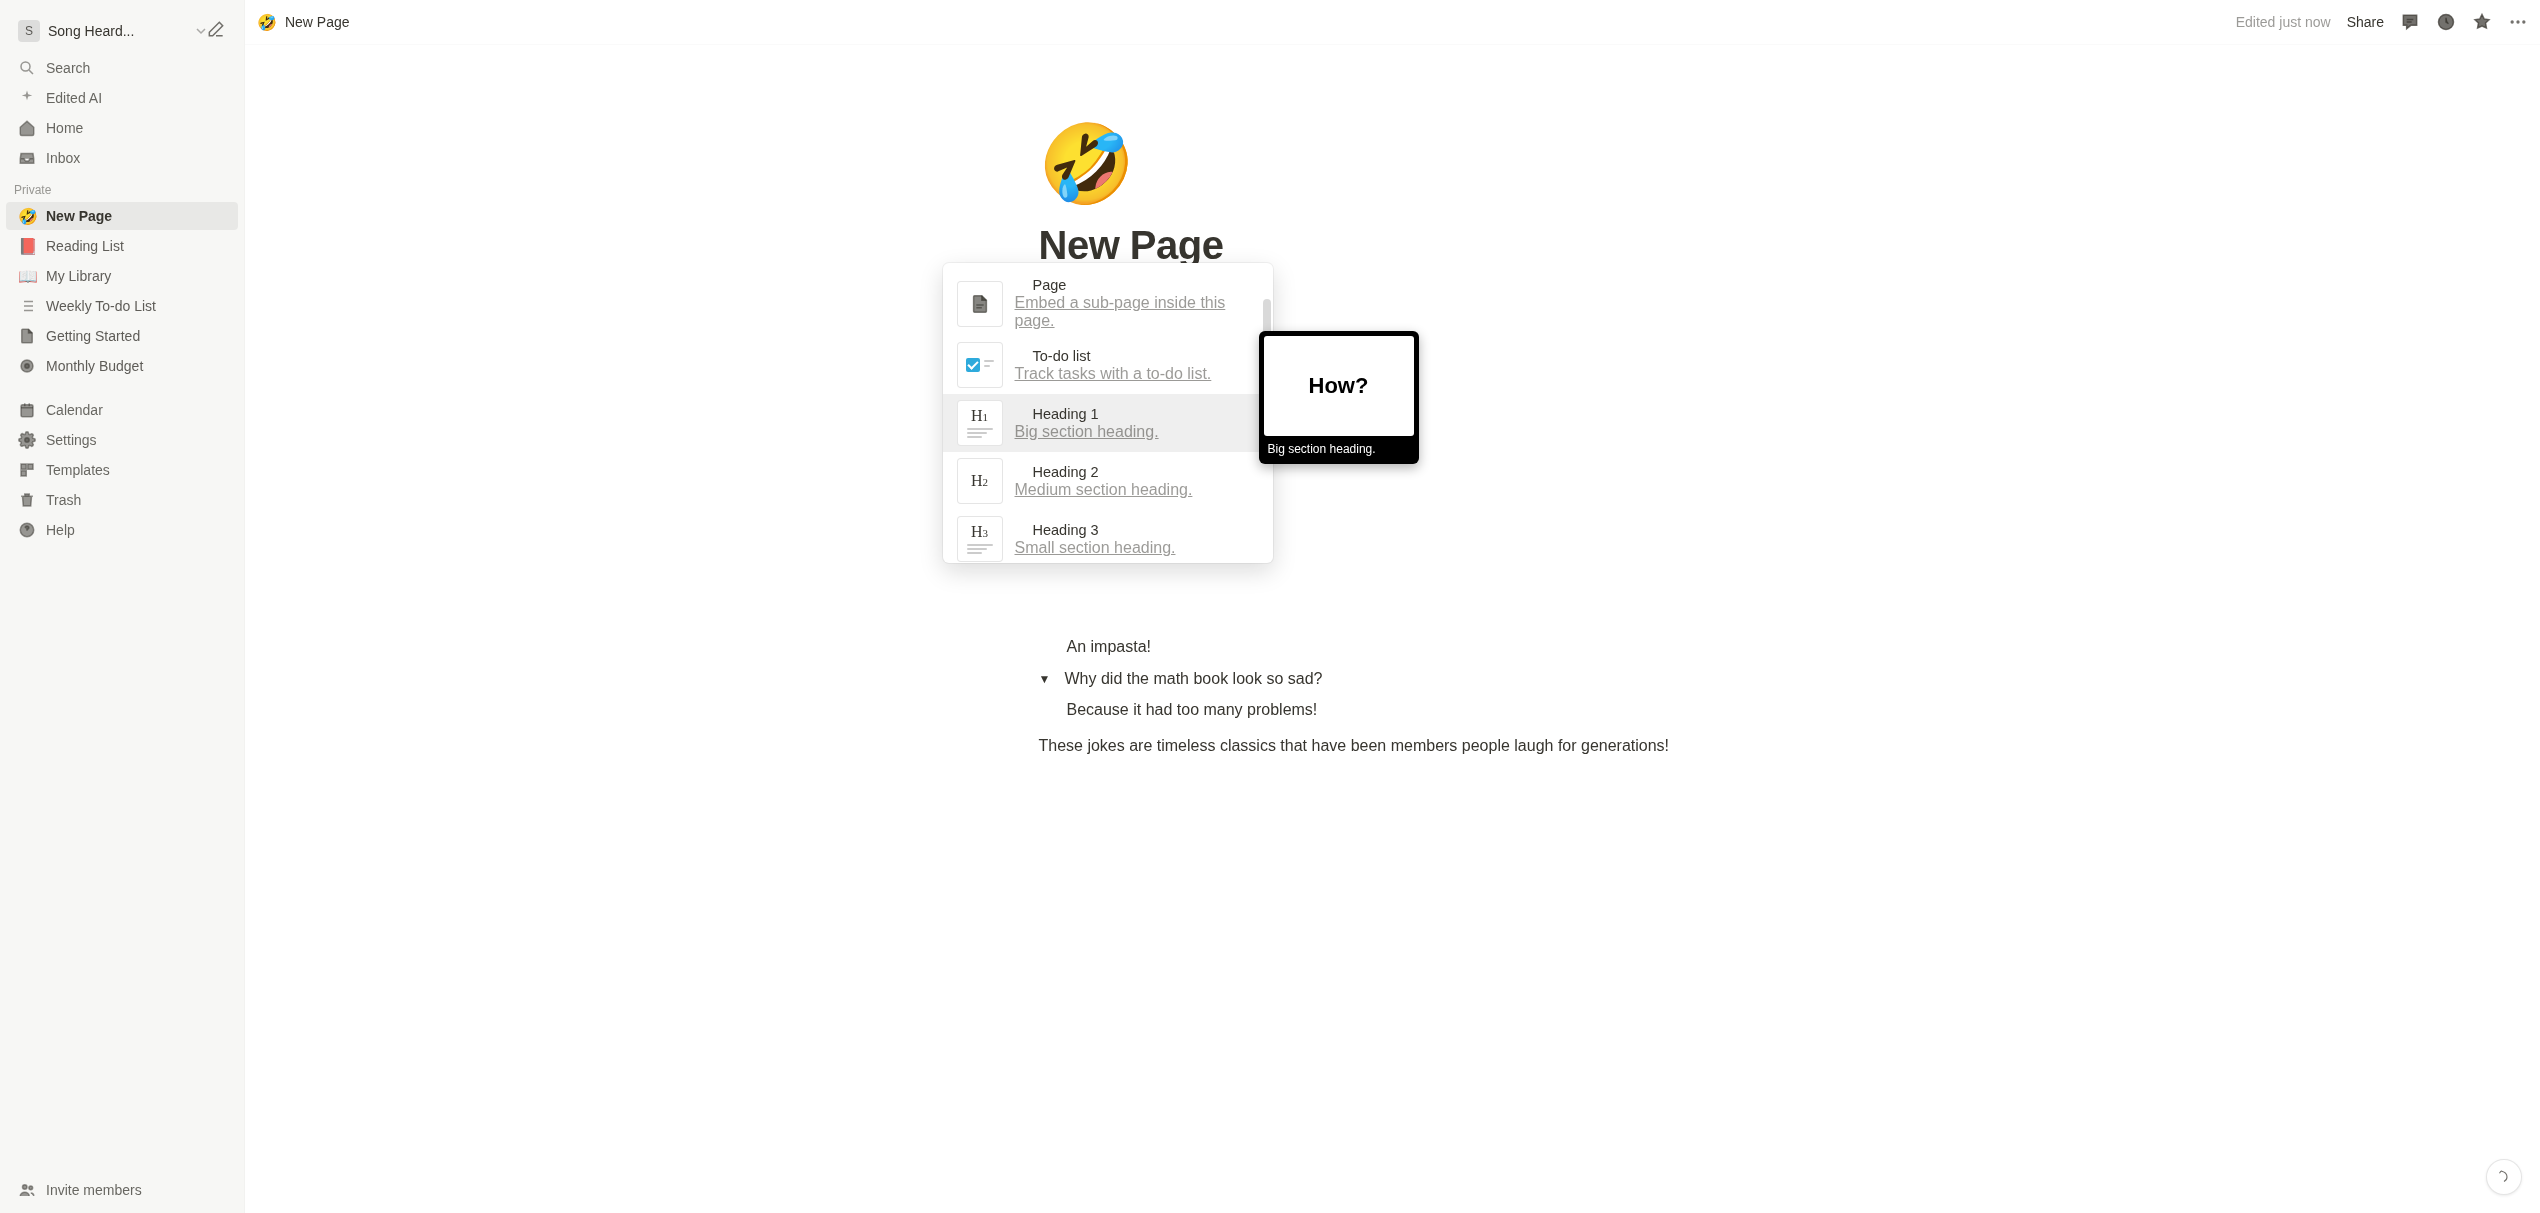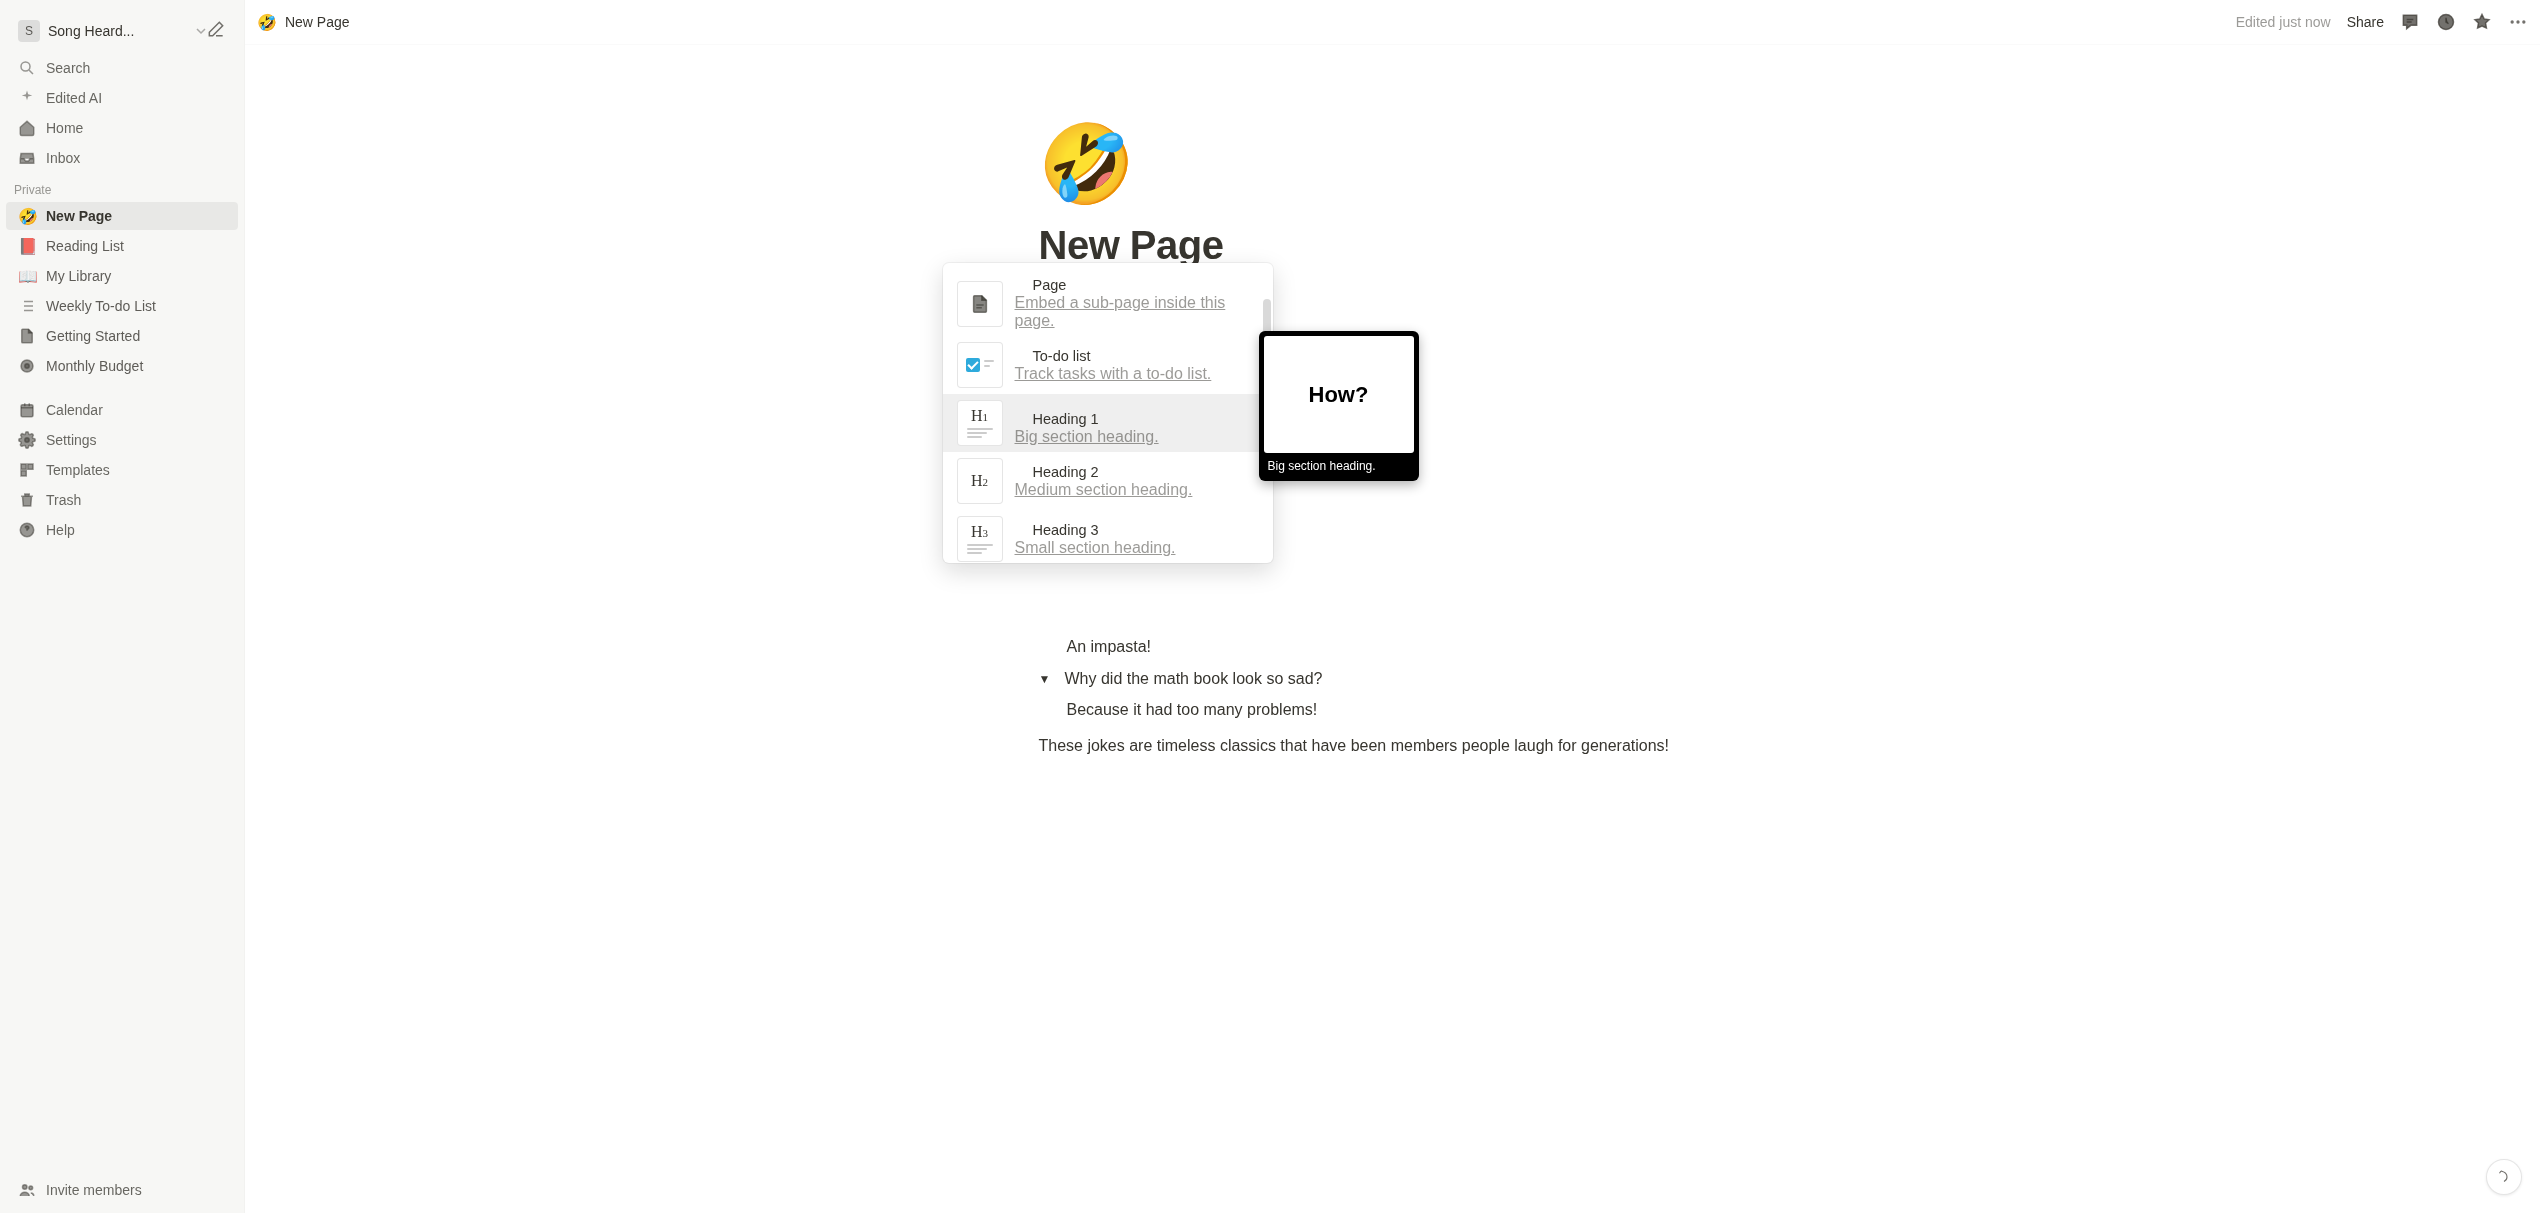--- a/index.html
+++ b/index.html
@@ -87,21 +87,21 @@
   max-height: 300px;
   overflow: hidden;
   position: relative;
 }
 .slash-menu .scrollbar {
   position: absolute; right: 2px; top: 36px; width: 8px; height: 90px; background: rgba(0,0,0,0.15); border-radius: 4px;
 }
 .slash-item {
   display: flex; align-items: center; padding: 6px 14px; cursor: pointer;
 }
-.slash-item.selected { background: rgba(55,53,47,0.08); align-items: flex-end; }
+.slash-item.selected { background: rgba(55,53,47,0.08); }
 .slash-item .thumb {
   width: 46px; height: 46px; border: 1px solid rgba(0,0,0,0.1); border-radius: 4px; background: #fff;
   margin-right: 12px; display: flex; flex-direction: column; align-items: center; justify-content: center; flex-shrink: 0;
   font-family: Georgia, serif;
 }
 .slash-item .thumb .big { font-size: 16px; font-weight:500; }
 .slash-item .thumb .lines { width: 26px; margin-top: 3px; }
 .slash-item .thumb .lines span { display:block; height:2px; background: rgba(0,0,0,0.2); margin-bottom:2px; border-radius:1px;}
 .slash-item .thumb .lines span:nth-child(2){width:80%;}
 .slash-item .thumb .lines span:nth-child(3){width:60%;}
@@ -116,21 +116,21 @@
 .thumb-checklines span:first-child{width:100%;}
 .thumb-checklines span:last-child{width:60%;}
 .thumb-page svg{width:22px;height:22px;fill:rgba(55,53,47,0.6);}
 
 
 .tooltip-preview {
   background: #000; border-radius: 6px; padding: 5px; width: 160px;
   box-shadow: 0 4px 12px rgba(0,0,0,0.3);
 }
 .tooltip-preview .img {
-  background:#fff; border-radius:3px; height:117px; display:flex;align-items:center;justify-content:center;
+  background:#fff; border-radius:3px; height:100px; display:flex;align-items:center;justify-content:center;
   font-size:22px; font-weight:700; color:#000;
 }
 .tooltip-preview .cap { color:#fff; font-size:12px; padding: 6px 4px 3px 4px; }
 
 
 .body-text { margin-top: 330px; font-size: 16px; line-height: 1.6; }
 .toggle-row { display:flex; align-items:flex-start; gap:6px; }
 .toggle-row .tri { width:20px; font-size:12px; padding-top:4px; }
 .answer { margin-left: 28px; }
 

